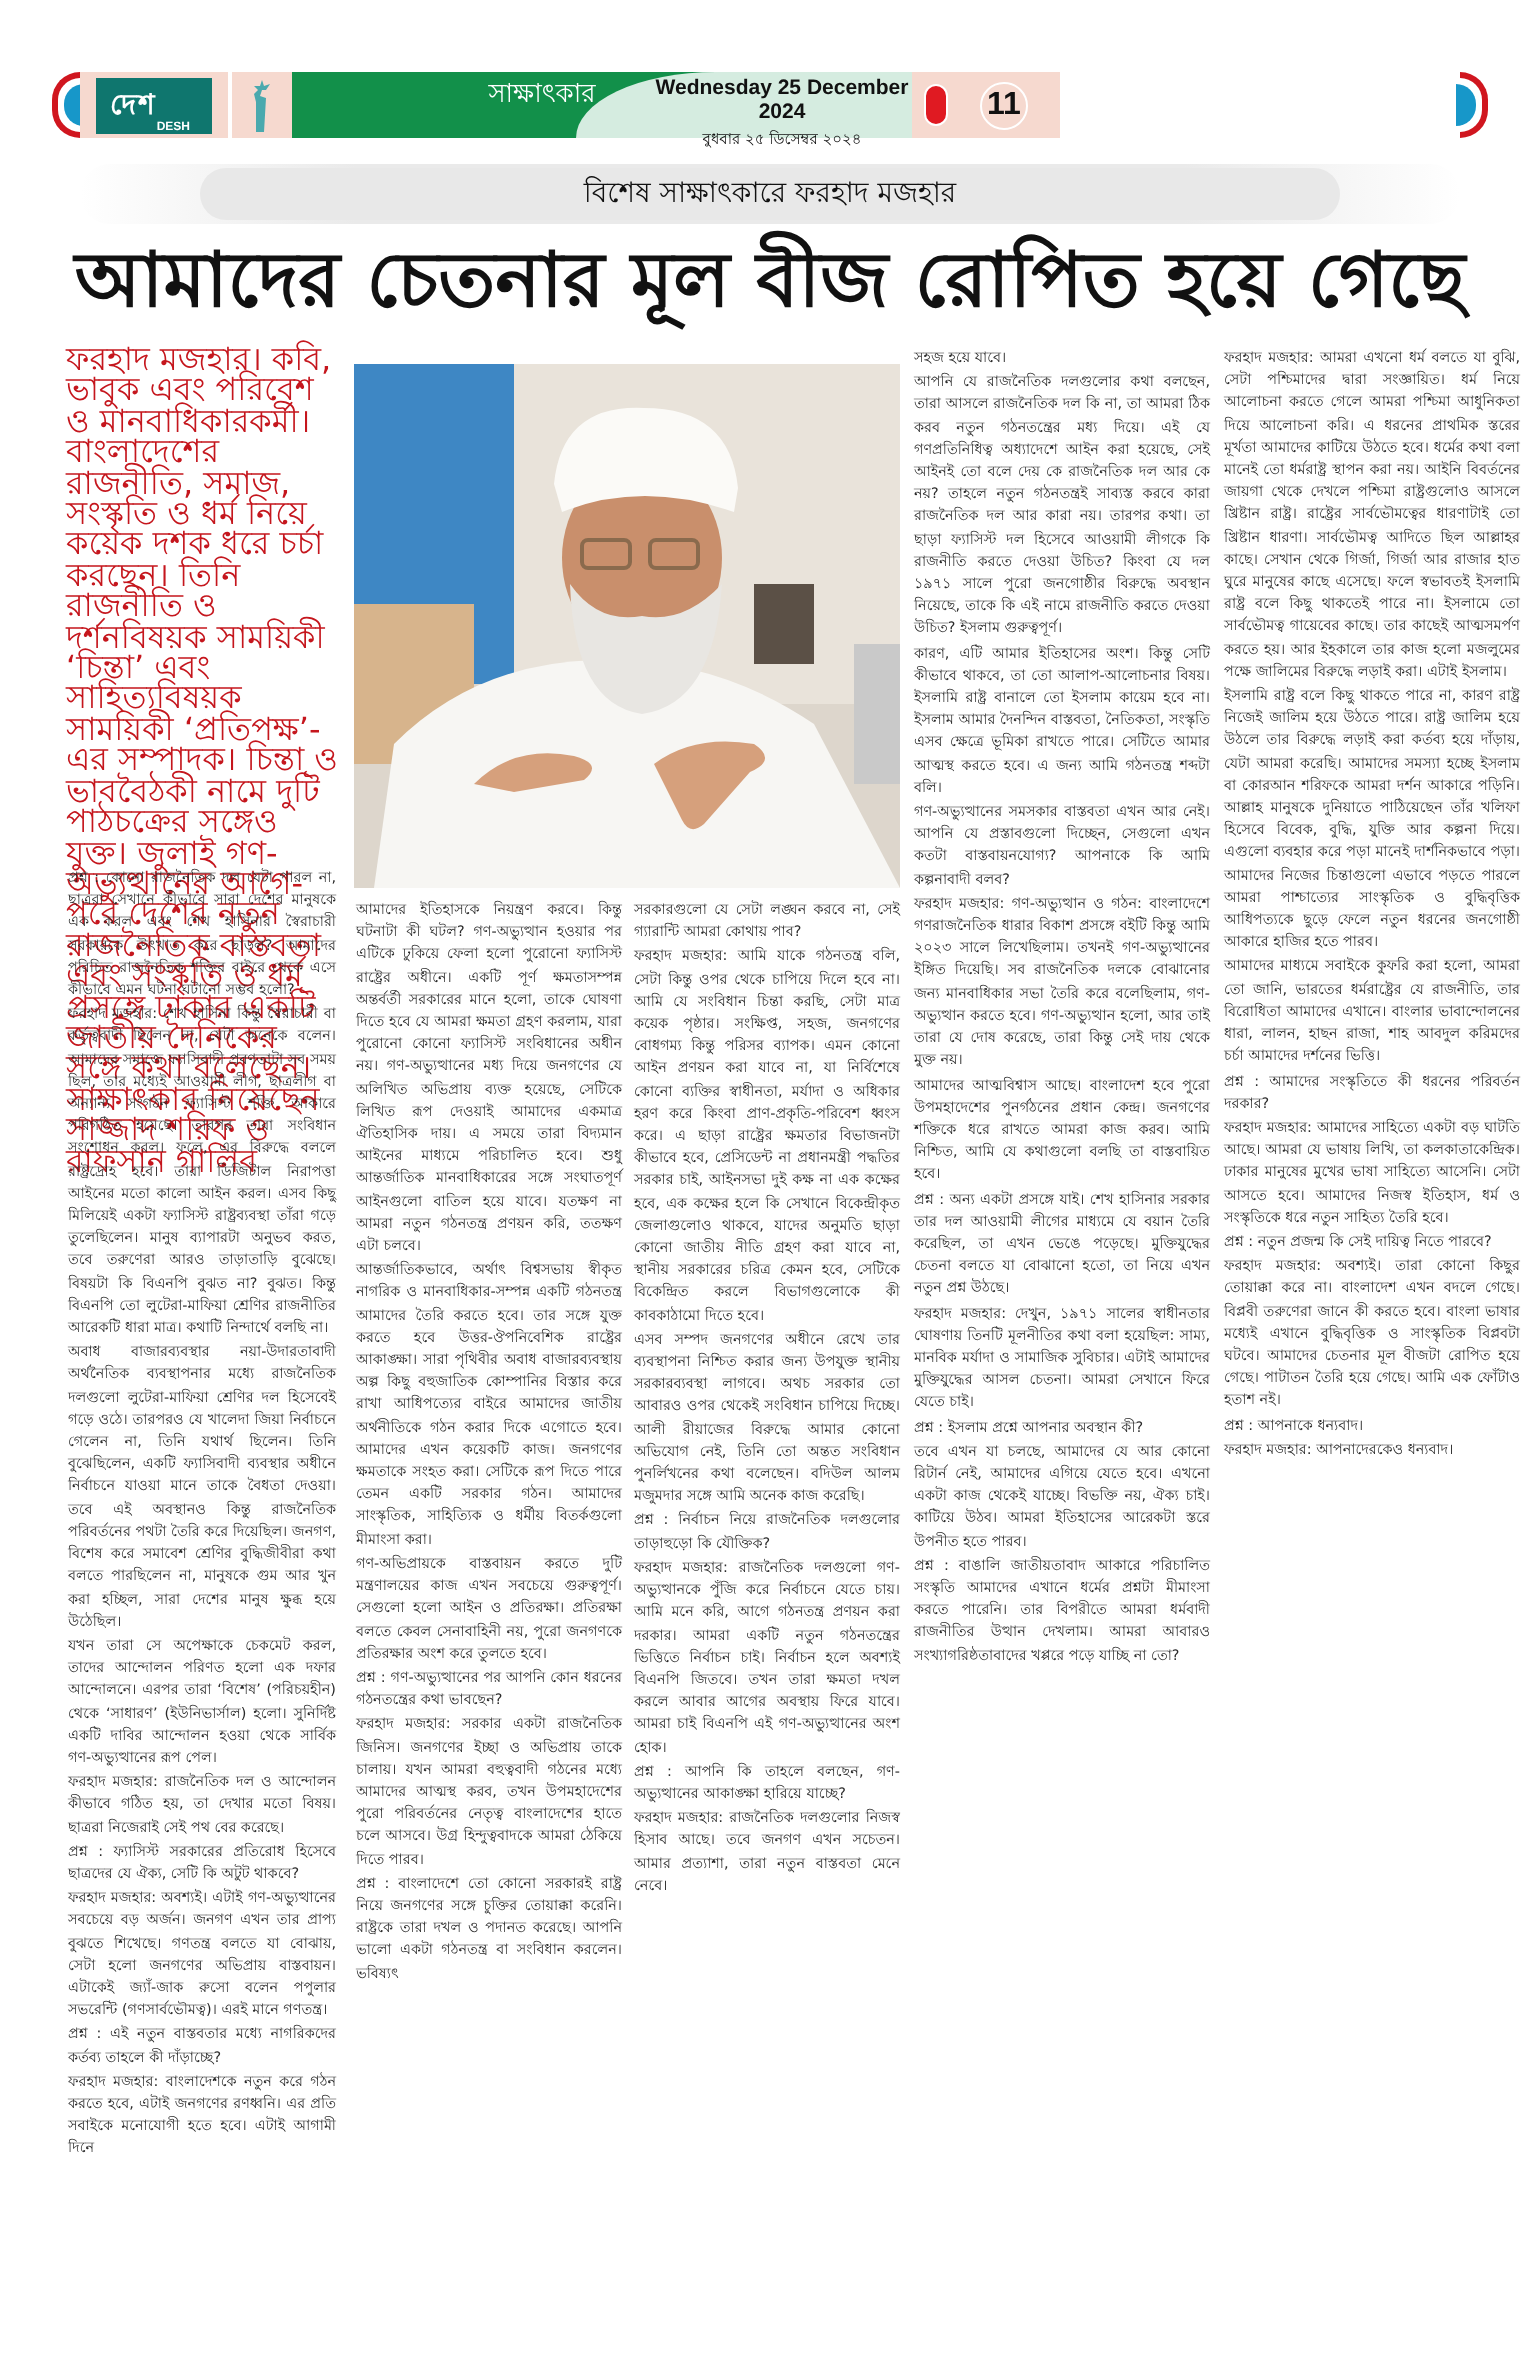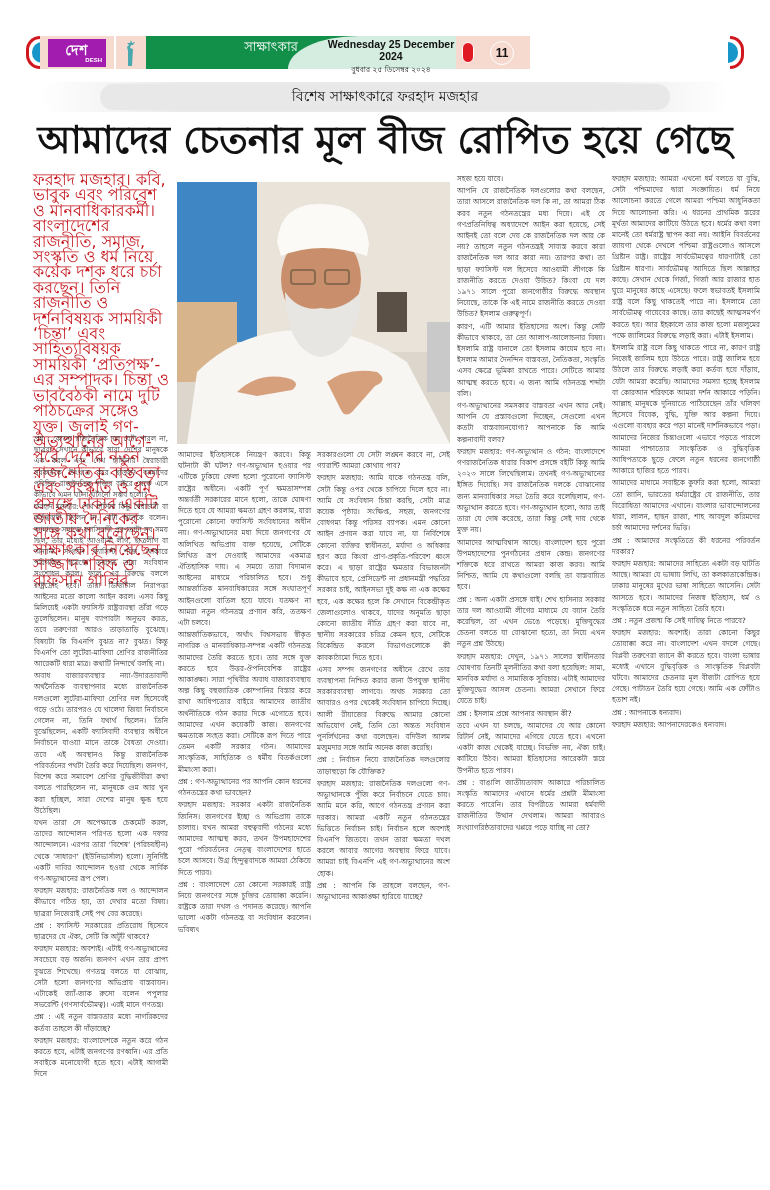--- a/index.html
+++ b/index.html
@@ -6,33 +6,33 @@
   html, body { width: 770px; height: 1190px; background: #ffffff; overflow: hidden; }
   body { position: relative; font-family: "DejaVu Sans", sans-serif; color: #222; }
 
   
   .masthead { position: absolute; left: 26px; top: 36px; width: 718px; height: 33px; }
   .mh-cap-left { position: absolute; left: 0; top: 0; width: 14px; height: 33px; border-radius: 16px 0 0 16px; border: 3px solid #d0161f; border-right: none; background: #ffffff; }
   .mh-cap-left::after { content: ""; position: absolute; left: 3px; top: 3px; width: 10px; height: 21px; border-radius: 10px 0 0 10px; background: #1797c9; }
   .mh-cap-right { position: absolute; right: 0; top: 0; width: 14px; height: 33px; border-radius: 0 16px 16px 0; border: 3px solid #d0161f; border-left: none; background: #ffffff; }
   .mh-cap-right::after { content: ""; position: absolute; right: 3px; top: 3px; width: 10px; height: 21px; border-radius: 0 10px 10px 0; background: #1797c9; }
   .mh-logo { position: absolute; left: 14px; top: 0; width: 74px; height: 33px; background: #f6d9cf; display: flex; align-items: center; justify-content: center; }
-  .mh-logo-box { width: 58px; height: 28px; background: #a21caf; color: #fff; display: flex; flex-direction: column; align-items: center; justify-content: center; line-height: 1; }
+  .mh-logo-box { width: 58px; height: 28px; background: #0f766e; color: #fff; display: flex; flex-direction: row; align-items: center; justify-content: center; line-height: 1; }
   .mh-logo-bn { font-family: "DejaVu Sans", sans-serif; font-weight: bold; font-size: 14px; letter-spacing: 1px; }
   .mh-logo-en { font-family: "Liberation Sans", sans-serif; font-size: 6px; font-weight: bold; align-self: flex-end; margin-right: 4px; }
   .mh-statue { position: absolute; left: 90px; top: 0; width: 30px; height: 33px; background: #f6d9cf; display: flex; align-items: center; justify-content: center; color: #3aa0a8; font-size: 18px; }
   .mh-green { position: absolute; left: 120px; top: 0; width: 305px; height: 33px; background: #12904a; }
   .mh-section { position: absolute; left: 120px; top: 0; width: 250px; height: 23px; display: flex; align-items: center; justify-content: center; color: #fff; font-size: 13px; }
   .mh-date-bg { position: absolute; left: 262px; top: 0; width: 168px; height: 33px; background: #d5ece0; border-top-left-radius: 70px 33px; }
   .mh-date { position: absolute; left: 300px; top: 2px; width: 130px; text-align: center; }
   .mh-date-en { font-family: "Liberation Sans", sans-serif; font-size: 10.5px; font-weight: bold; color: #111; }
   .mh-date-bn { font-size: 7.5px; color: #111; margin-top: 2px; }
   .mh-page-bg { position: absolute; left: 430px; top: 0; width: 74px; height: 33px; background: #f6d9cf; }
   .mh-flag { position: absolute; left: 436px; top: 6px; width: 12px; height: 21px; border-radius: 6px; background: #e01a22; border: 1px solid #fff; }
-  .mh-pagenum { position: absolute; left: 464px; top: 5px; width: 24px; height: 24px; border-radius: 50%; border: 1px solid #fff; display: flex; align-items: center; justify-content: center; font-family: "Liberation Sans", sans-serif; font-weight: bold; font-size: 12px; color: #111; background: #f6d9cf; }
+  .mh-pagenum { position: absolute; left: 464px; top: 5px; width: 24px; height: 24px; border-radius: 50%; border: 1px solid #fff; display: flex; align-items: center; justify-content: center; font-family: "Liberation Sans", sans-serif; font-weight: bold; font-size: 16px; color: #111; background: #f6d9cf; }
 
   
   .kicker { position: absolute; left: 100px; top: 84px; width: 570px; height: 26px; background: #e8e8e8; border-radius: 13px; display: flex; align-items: center; justify-content: center; font-size: 14px; color: #111; }
   .kicker-shadow { position: absolute; left: 40px; top: 82px; width: 690px; height: 30px; background: linear-gradient(90deg, rgba(230,230,230,0) 0%, #eaeaea 20%, #eaeaea 80%, rgba(230,230,230,0) 100%); border-radius: 15px; }
 
   
   .headline { position: absolute; left: 30px; top: 114px; width: 710px; height: 52px; font-family: "DejaVu Serif", serif; font-size: 38px; font-weight: bold; color: #111; text-align: center; line-height: 52px; letter-spacing: 0px; white-space: nowrap; }
 
   
   .intro { position: absolute; left: 33px; top: 172px; width: 138px; color: #c5161d; font-size: 16px; line-height: 15.4px; }
@@ -114,32 +114,34 @@
   <p>ফরহাদ মজহার: রাজনৈতিক দল ও আন্দোলন কীভাবে গঠিত হয়, তা দেখার মতো বিষয়। ছাত্ররা নিজেরাই সেই পথ বের করেছে।</p>
   <p>প্রশ্ন : ফ্যাসিস্ট সরকারের প্রতিরোধ হিসেবে ছাত্রদের যে ঐক্য, সেটি কি অটুট থাকবে?</p>
   <p>ফরহাদ মজহার: অবশ্যই। এটাই গণ-অভ্যুত্থানের সবচেয়ে বড় অর্জন। জনগণ এখন তার প্রাপ্য বুঝতে শিখেছে। গণতন্ত্র বলতে যা বোঝায়, সেটা হলো জনগণের অভিপ্রায় বাস্তবায়ন। এটাকেই জ্যাঁ-জাক রুসো বলেন পপুলার সভরেন্টি (গণসার্বভৌমত্ব)। এরই মানে গণতন্ত্র।</p>
   <p>প্রশ্ন : এই নতুন বাস্তবতার মধ্যে নাগরিকদের কর্তব্য তাহলে কী দাঁড়াচ্ছে?</p>
   <p>ফরহাদ মজহার: বাংলাদেশকে নতুন করে গঠন করতে হবে, এটাই জনগণের রণধ্বনি। এর প্রতি সবাইকে মনোযোগী হতে হবে। এটাই আগামী দিনে</p>
 </div>
 
 <div class="col col2">
   <p>আমাদের ইতিহাসকে নিয়ন্ত্রণ করবে। কিন্তু ঘটনাটা কী ঘটল? গণ-অভ্যুত্থান হওয়ার পর এটিকে ঢুকিয়ে ফেলা হলো পুরোনো ফ্যাসিস্ট রাষ্ট্রের অধীনে। একটি পূর্ণ ক্ষমতাসম্পন্ন অন্তর্বর্তী সরকারের মানে হলো, তাকে ঘোষণা দিতে হবে যে আমরা ক্ষমতা গ্রহণ করলাম, যারা পুরোনো কোনো ফ্যাসিস্ট সংবিধানের অধীন নয়। গণ-অভ্যুত্থানের মধ্য দিয়ে জনগণের যে অলিখিত অভিপ্রায় ব্যক্ত হয়েছে, সেটিকে লিখিত রূপ দেওয়াই আমাদের একমাত্র ঐতিহাসিক দায়। এ সময়ে তারা বিদ্যমান আইনের মাধ্যমে পরিচালিত হবে। শুধু আন্তর্জাতিক মানবাধিকারের সঙ্গে সংঘাতপূর্ণ আইনগুলো বাতিল হয়ে যাবে। যতক্ষণ না আমরা নতুন গঠনতন্ত্র প্রণয়ন করি, ততক্ষণ এটা চলবে।</p>
   <p>আন্তর্জাতিকভাবে, অর্থাৎ বিশ্বসভায় স্বীকৃত নাগরিক ও মানবাধিকার-সম্পন্ন একটি গঠনতন্ত্র আমাদের তৈরি করতে হবে। তার সঙ্গে যুক্ত করতে হবে উত্তর-ঔপনিবেশিক রাষ্ট্রের আকাঙ্ক্ষা। সারা পৃথিবীর অবাধ বাজারব্যবস্থায় অল্প কিছু বহুজাতিক কোম্পানির বিস্তার করে রাখা আধিপত্যের বাইরে আমাদের জাতীয় অর্থনীতিকে গঠন করার দিকে এগোতে হবে। আমাদের এখন কয়েকটি কাজ। জনগণের ক্ষমতাকে সংহত করা। সেটিকে রূপ দিতে পারে তেমন একটি সরকার গঠন। আমাদের সাংস্কৃতিক, সাহিত্যিক ও ধর্মীয় বিতর্কগুলো মীমাংসা করা।</p>
+  <p>গণ-অভিপ্রায়কে বাস্তবায়ন করতে দুটি মন্ত্রণালয়ের কাজ এখন সবচেয়ে গুরুত্বপূর্ণ। সেগুলো হলো আইন ও প্রতিরক্ষা। প্রতিরক্ষা বলতে কেবল সেনাবাহিনী নয়, পুরো জনগণকে প্রতিরক্ষার অংশ করে তুলতে হবে।</p>
   <p>প্রশ্ন : গণ-অভ্যুত্থানের পর আপনি কোন ধরনের গঠনতন্ত্রের কথা ভাবছেন?</p>
   <p>ফরহাদ মজহার: সরকার একটা রাজনৈতিক জিনিস। জনগণের ইচ্ছা ও অভিপ্রায় তাকে চালায়। যখন আমরা বহুত্ববাদী গঠনের মধ্যে আমাদের আত্মস্থ করব, তখন উপমহাদেশের পুরো পরিবর্তনের নেতৃত্ব বাংলাদেশের হাতে চলে আসবে। উগ্র হিন্দুত্ববাদকে আমরা ঠেকিয়ে দিতে পারব।</p>
   <p>প্রশ্ন : বাংলাদেশে তো কোনো সরকারই রাষ্ট্র নিয়ে জনগণের সঙ্গে চুক্তির তোয়াক্কা করেনি। রাষ্ট্রকে তারা দখল ও পদানত করেছে। আপনি ভালো একটা গঠনতন্ত্র বা সংবিধান করলেন। ভবিষ্যৎ</p>
 </div>
 
 <div class="col col3">
   <p>সরকারগুলো যে সেটা লঙ্ঘন করবে না, সেই গ্যারান্টি আমরা কোথায় পাব?</p>
   <p>ফরহাদ মজহার: আমি যাকে গঠনতন্ত্র বলি, সেটা কিন্তু ওপর থেকে চাপিয়ে দিলে হবে না। আমি যে সংবিধান চিন্তা করছি, সেটা মাত্র কয়েক পৃষ্ঠার। সংক্ষিপ্ত, সহজ, জনগণের বোধগম্য কিন্তু পরিসর ব্যাপক। এমন কোনো আইন প্রণয়ন করা যাবে না, যা নির্বিশেষে কোনো ব্যক্তির স্বাধীনতা, মর্যাদা ও অধিকার হরণ করে কিংবা প্রাণ-প্রকৃতি-পরিবেশ ধ্বংস করে। এ ছাড়া রাষ্ট্রের ক্ষমতার বিভাজনটা কীভাবে হবে, প্রেসিডেন্ট না প্রধানমন্ত্রী পদ্ধতির সরকার চাই, আইনসভা দুই কক্ষ না এক কক্ষের হবে, এক কক্ষের হলে কি সেখানে বিকেন্দ্রীকৃত জেলাগুলোও থাকবে, যাদের অনুমতি ছাড়া কোনো জাতীয় নীতি গ্রহণ করা যাবে না, স্থানীয় সরকারের চরিত্র কেমন হবে, সেটিকে বিকেন্দ্রিত করলে বিভাগগুলোকে কী কাবকাঠামো দিতে হবে।</p>
   <p>এসব সম্পদ জনগণের অধীনে রেখে তার ব্যবস্থাপনা নিশ্চিত করার জন্য উপযুক্ত স্থানীয় সরকারব্যবস্থা লাগবে। অথচ সরকার তো আবারও ওপর থেকেই সংবিধান চাপিয়ে দিচ্ছে। আলী রীয়াজের বিরুদ্ধে আমার কোনো অভিযোগ নেই, তিনি তো অন্তত সংবিধান পুনর্লিখনের কথা বলেছেন। বদিউল আলম মজুমদার সঙ্গে আমি অনেক কাজ করেছি।</p>
   <p>প্রশ্ন : নির্বাচন নিয়ে রাজনৈতিক দলগুলোর তাড়াহুড়ো কি যৌক্তিক?</p>
   <p>ফরহাদ মজহার: রাজনৈতিক দলগুলো গণ-অভ্যুত্থানকে পুঁজি করে নির্বাচনে যেতে চায়। আমি মনে করি, আগে গঠনতন্ত্র প্রণয়ন করা দরকার। আমরা একটি নতুন গঠনতন্ত্রের ভিত্তিতে নির্বাচন চাই। নির্বাচন হলে অবশ্যই বিএনপি জিতবে। তখন তারা ক্ষমতা দখল করলে আবার আগের অবস্থায় ফিরে যাবে। আমরা চাই বিএনপি এই গণ-অভ্যুত্থানের অংশ হোক।</p>
   <p>প্রশ্ন : আপনি কি তাহলে বলছেন, গণ-অভ্যুত্থানের আকাঙ্ক্ষা হারিয়ে যাচ্ছে?</p>
+  <p>ফরহাদ মজহার: রাজনৈতিক দলগুলোর নিজস্ব হিসাব আছে। তবে জনগণ এখন সচেতন। আমার প্রত্যাশা, তারা নতুন বাস্তবতা মেনে নেবে।</p>
 </div>
 
 <div class="col col4">
   <p>সহজ হয়ে যাবে।</p>
   <p>আপনি যে রাজনৈতিক দলগুলোর কথা বলছেন, তারা আসলে রাজনৈতিক দল কি না, তা আমরা ঠিক করব নতুন গঠনতন্ত্রের মধ্য দিয়ে। এই যে গণপ্রতিনিধিত্ব অধ্যাদেশে আইন করা হয়েছে, সেই আইনই তো বলে দেয় কে রাজনৈতিক দল আর কে নয়? তাহলে নতুন গঠনতন্ত্রই সাব্যস্ত করবে কারা রাজনৈতিক দল আর কারা নয়। তারপর কথা। তা ছাড়া ফ্যাসিস্ট দল হিসেবে আওয়ামী লীগকে কি রাজনীতি করতে দেওয়া উচিত? কিংবা যে দল ১৯৭১ সালে পুরো জনগোষ্ঠীর বিরুদ্ধে অবস্থান নিয়েছে, তাকে কি এই নামে রাজনীতি করতে দেওয়া উচিত? ইসলাম গুরুত্বপূর্ণ।</p>
   <p>কারণ, এটি আমার ইতিহাসের অংশ। কিন্তু সেটি কীভাবে থাকবে, তা তো আলাপ-আলোচনার বিষয়। ইসলামি রাষ্ট্র বানালে তো ইসলাম কায়েম হবে না। ইসলাম আমার দৈনন্দিন বাস্তবতা, নৈতিকতা, সংস্কৃতি এসব ক্ষেত্রে ভূমিকা রাখতে পারে। সেটিতে আমার আত্মস্থ করতে হবে। এ জন্য আমি গঠনতন্ত্র শব্দটা বলি।</p>
   <p>গণ-অভ্যুত্থানের সমসকার বাস্তবতা এখন আর নেই। আপনি যে প্রস্তাবগুলো দিচ্ছেন, সেগুলো এখন কতটা বাস্তবায়নযোগ্য? আপনাকে কি আমি কল্পনাবাদী বলব?</p>
   <p>ফরহাদ মজহার: গণ-অভ্যুত্থান ও গঠন: বাংলাদেশে গণরাজনৈতিক ধারার বিকাশ প্রসঙ্গে বইটি কিন্তু আমি ২০২৩ সালে লিখেছিলাম। তখনই গণ-অভ্যুত্থানের ইঙ্গিত দিয়েছি। সব রাজনৈতিক দলকে বোঝানোর জন্য মানবাধিকার সভা তৈরি করে বলেছিলাম, গণ-অভ্যুত্থান করতে হবে। গণ-অভ্যুত্থান হলো, আর তাই তারা যে দোষ করেছে, তারা কিন্তু সেই দায় থেকে মুক্ত নয়।</p>
   <p>আমাদের আত্মবিশ্বাস আছে। বাংলাদেশ হবে পুরো উপমহাদেশের পুনর্গঠনের প্রধান কেন্দ্র। জনগণের শক্তিকে ধরে রাখতে আমরা কাজ করব। আমি নিশ্চিত, আমি যে কথাগুলো বলছি তা বাস্তবায়িত হবে।</p>
   <p>প্রশ্ন : অন্য একটা প্রসঙ্গে যাই। শেখ হাসিনার সরকার তার দল আওয়ামী লীগের মাধ্যমে যে বয়ান তৈরি করেছিল, তা এখন ভেঙে পড়েছে। মুক্তিযুদ্ধের চেতনা বলতে যা বোঝানো হতো, তা নিয়ে এখন নতুন প্রশ্ন উঠছে।</p>

